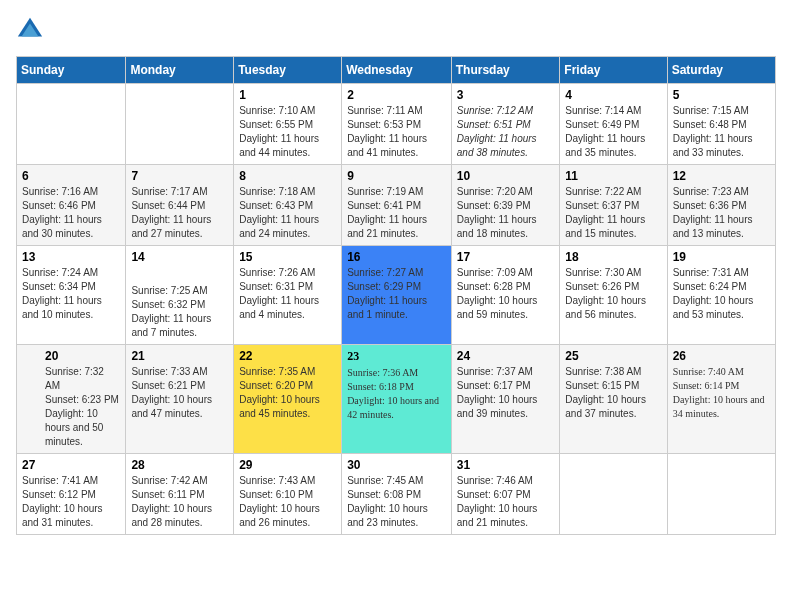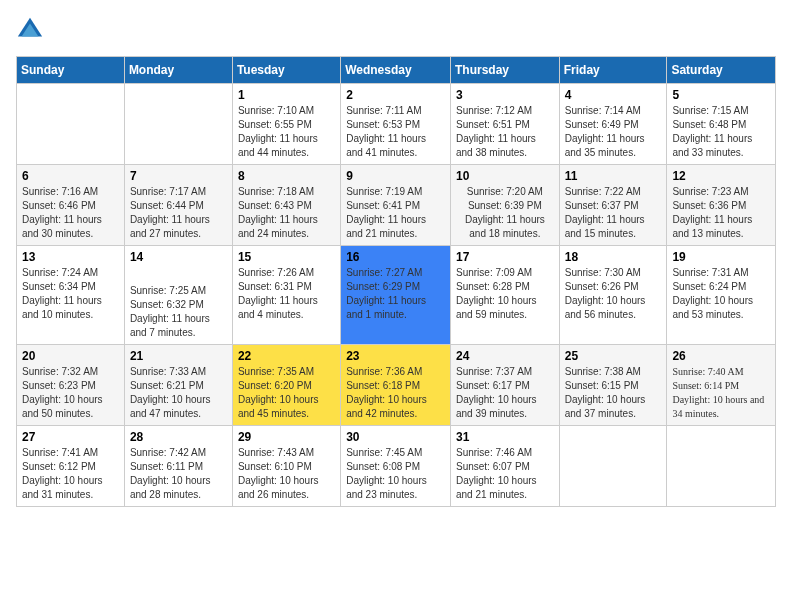--- a/index.html
+++ b/index.html
@@ -134,21 +134,21 @@
 Daylight: 11 hours and 44 minutes.</div>
         </td>
         <td style="background-color: rgb(255, 255, 255);">
           <span class="day-num">2</span>
           <div class="cell-content" style="white-space: pre-line;">Sunrise: 7:11 AM
 Sunset: 6:53 PM
 Daylight: 11 hours and 41 minutes.</div>
         </td>
         <td style="background-color: rgb(255, 255, 255);">
           <span class="day-num">3</span>
-          <div class="cell-content" style="white-space: pre-line;">Sunrise: 7:12 AM
+          <div class="cell-content" style="white-space: pre-line; font-style: italic;">Sunrise: 7:12 AM
 Sunset: 6:51 PM
 Daylight: 11 hours and 38 minutes.</div>
         </td>
         <td style="background-color: rgb(255, 255, 255);">
           <span class="day-num">4</span>
           <div class="cell-content" style="white-space: pre-line;">Sunrise: 7:14 AM
 Sunset: 6:49 PM
 Daylight: 11 hours and 35 minutes.</div>
         </td>
         <td style="background-color: rgb(255, 255, 255);">
@@ -178,21 +178,21 @@
 Daylight: 11 hours and 24 minutes.</div>
         </td>
         <td style="background-color: rgb(245, 245, 245);">
           <span class="day-num">9</span>
           <div class="cell-content" style="white-space: pre-line;">Sunrise: 7:19 AM
 Sunset: 6:41 PM
 Daylight: 11 hours and 21 minutes.</div>
         </td>
         <td style="background-color: rgb(245, 245, 245);">
           <span class="day-num">10</span>
-          <div class="cell-content" style="white-space: pre-line; text-align: center;">Sunrise: 7:20 AM
+          <div class="cell-content" style="white-space: pre-line;">Sunrise: 7:20 AM
 Sunset: 6:39 PM
 Daylight: 11 hours and 18 minutes.</div>
         </td>
         <td style="background-color: rgb(245, 245, 245);">
           <span class="day-num">11</span>
           <div class="cell-content" style="white-space: pre-line;">Sunrise: 7:22 AM
 Sunset: 6:37 PM
 Daylight: 11 hours and 15 minutes.</div>
         </td>
         <td style="background-color: rgb(245, 245, 245);">
@@ -240,39 +240,39 @@
 Daylight: 10 hours and 56 minutes.</div>
         </td>
         <td style="background-color: rgb(255, 255, 255);">
           <span class="day-num">19</span>
           <div class="cell-content" style="white-space: pre-line;">Sunrise: 7:31 AM
 Sunset: 6:24 PM
 Daylight: 10 hours and 53 minutes.</div>
         </td>
       </tr>
       <tr>
-        <td style="background-color: rgb(245, 245, 245);">
+        <td style="background-color: rgb(245, 245, 245); padding-left: 28px;">
           <span class="day-num">20</span>
           <div class="cell-content" style="white-space: pre-line;">Sunrise: 7:32 AM
 Sunset: 6:23 PM
 Daylight: 10 hours and 50 minutes.</div>
         </td>
         <td style="background-color: rgb(245, 245, 245);">
           <span class="day-num">21</span>
           <div class="cell-content" style="white-space: pre-line;">Sunrise: 7:33 AM
 Sunset: 6:21 PM
 Daylight: 10 hours and 47 minutes.</div>
         </td>
         <td style="background-color: #fde047; margin-top: 8px;">
           <span class="day-num">22</span>
           <div class="cell-content" style="white-space: pre-line;">Sunrise: 7:35 AM
 Sunset: 6:20 PM
 Daylight: 10 hours and 45 minutes.</div>
         </td>
-        <td style="background-color: #fde047;">
+        <td style="background-color: #5eead4; font-family: Liberation Serif, serif;">
           <span class="day-num">23</span>
           <div class="cell-content" style="white-space: pre-line;">Sunrise: 7:36 AM
 Sunset: 6:18 PM
 Daylight: 10 hours and 42 minutes.</div>
         </td>
         <td style="background-color: rgb(245, 245, 245);">
           <span class="day-num">24</span>
           <div class="cell-content" style="white-space: pre-line;">Sunrise: 7:37 AM
 Sunset: 6:17 PM
 Daylight: 10 hours and 39 minutes.</div>

